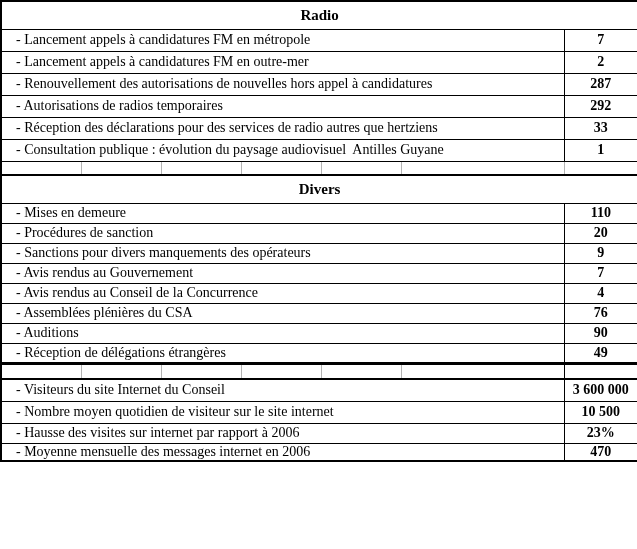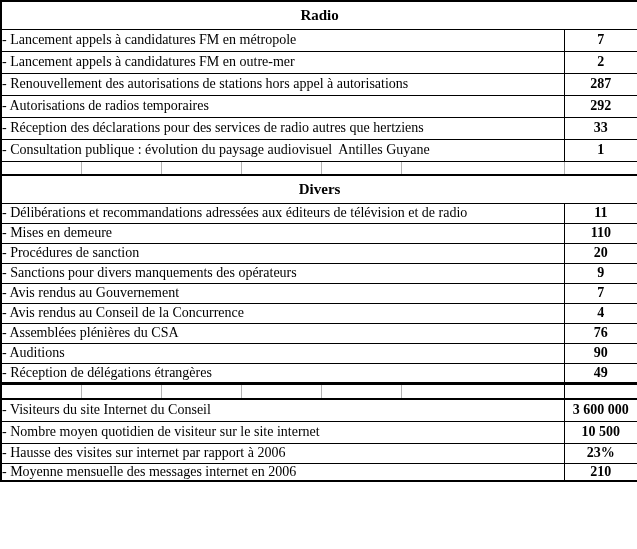--- a/index.html
+++ b/index.html
@@ -34,21 +34,21 @@
     border: 1px solid #000000;
     text-align: center;
     font-weight: bold;
     font-size: 15px;
   }
   
   tr.data td.label {
     border: 1px solid #000000;
     border-right: 1px solid #000000;
     text-align: left;
-    padding-left: 0;
+    padding-left: 14px;
     font-size: 14px;
     white-space: pre-wrap;
     margin-left: 28px;
   }
   tr.data td.value {
     border: 1px solid #000000;
     text-align: center;
     font-weight: bold;
     font-size: 14px;
   }
@@ -92,21 +92,21 @@
     </tr>
     <tr class="data row-radio">
       <td class="label" colspan="6">- Lancement appels à candidatures FM en métropole</td>
       <td class="value">7</td>
     </tr>
     <tr class="data row-radio">
       <td class="label" colspan="6">- Lancement appels à candidatures FM en outre-mer</td>
       <td class="value">2</td>
     </tr>
     <tr class="data row-radio">
-      <td class="label" colspan="6">- Renouvellement des autorisations de stations hors appel à autorisations</td>
+      <td class="label" colspan="6">- Renouvellement des autorisations de nouvelles hors appel à candidatures</td>
       <td class="value">287</td>
     </tr>
     <tr class="data row-radio">
       <td class="label" colspan="6">- Autorisations de radios temporaires</td>
       <td class="value">292</td>
     </tr>
     <tr class="data row-radio">
       <td class="label" colspan="6">- Réception des déclarations pour des services de radio autres que hertziens</td>
       <td class="value">33</td>
     </tr>
@@ -120,24 +120,20 @@
           <td></td>
           <td></td>
       <td></td>
           <td></td>
           <td></td>
       <td></td>
     </tr>
 
     <tr class="sec-header">
       <td colspan="7">Divers</td>
-    </tr>
-    <tr class="data row-divers">
-      <td class="label" colspan="6">- Délibérations et recommandations adressées aux éditeurs de télévision et de radio</td>
-      <td class="value">11</td>
     </tr>
     <tr class="data row-divers">
       <td class="label" colspan="6">- Mises en demeure</td>
       <td class="value">110</td>
     </tr>
     <tr class="data row-divers">
       <td class="label" colspan="6">- Procédures de sanction</td>
       <td class="value">20</td>
     </tr>
     <tr class="data row-divers">
@@ -182,17 +178,17 @@
     <tr class="data row-web-a thick-bottom">
       <td class="label" colspan="6">- Nombre moyen quotidien de visiteur sur le site internet</td>
       <td class="value">10 500</td>
     </tr>
     <tr class="data row-web-b">
       <td class="label" colspan="6">- Hausse des visites sur internet par rapport à 2006</td>
       <td class="value">23%</td>
     </tr>
     <tr class="data row-web-c">
       <td class="label" colspan="6">- Moyenne mensuelle des messages internet en 2006</td>
-      <td class="value">210</td>
+      <td class="value">470</td>
     </tr>
   </tbody>
     </table>
 </div>
 
 </body></html>

